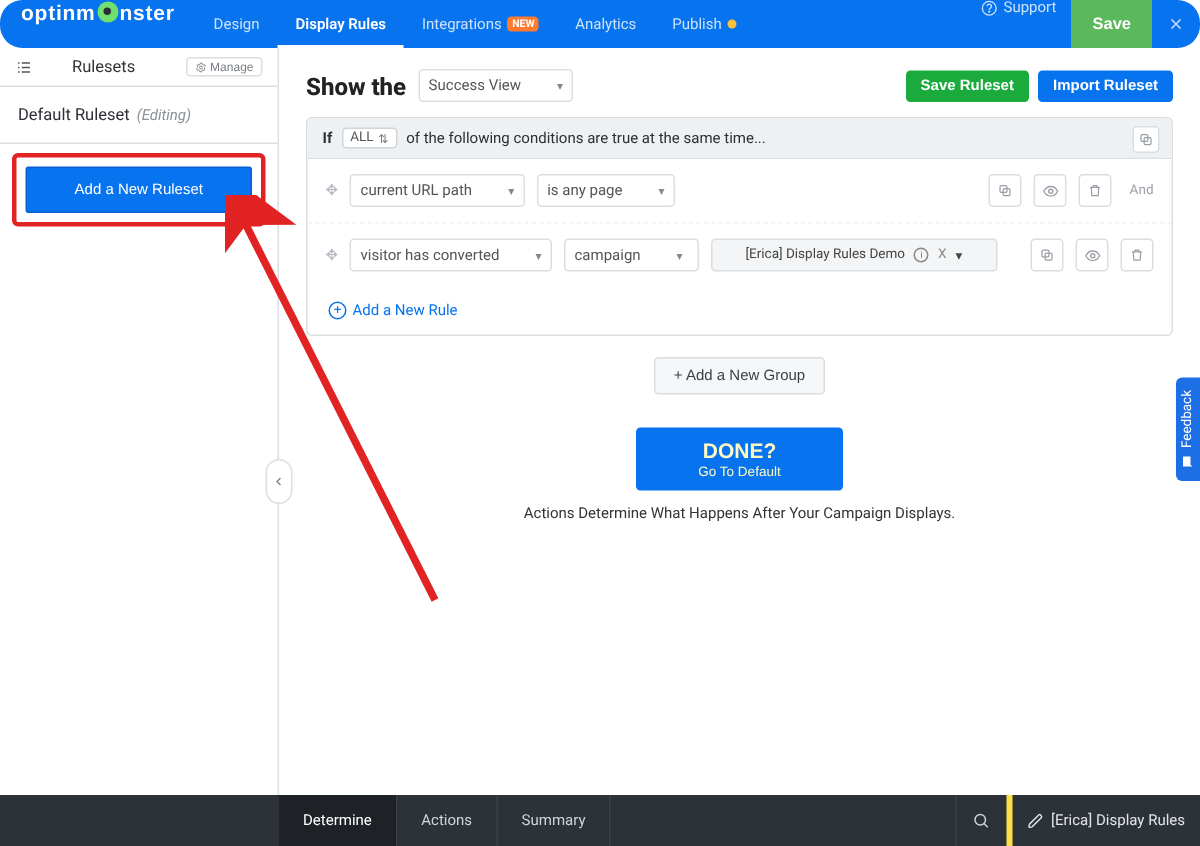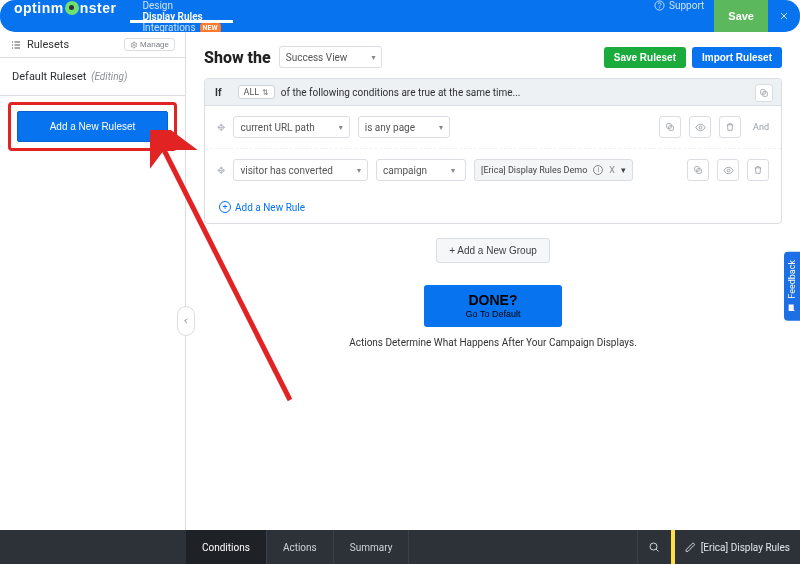--- a/index.html
+++ b/index.html
@@ -17,37 +17,37 @@
   }
   *{box-sizing:border-box;}
   html,body{margin:0;padding:0;height:100%;width:100%;font-family:-apple-system,BlinkMacSystemFont,"Segoe UI",Roboto,Arial,sans-serif;font-size:12px;color:#2c2f33;background:#fff;}
   body{width:800px;height:564px;overflow:hidden;position:relative;}
 
   
   .topbar{height:var(--navbar-h);background:var(--blue);display:flex;align-items:flex-start;color:#fff;border-radius:15px;}
   .logo{display:flex;align-items:center;padding:0 14px;font-weight:800;font-size:14px;letter-spacing:.5px;font-family:Arial,sans-serif;}
   .logo .eye{display:inline-block;width:14px;height:14px;border-radius:50%;background:#6fe06f;margin:0 1px;position:relative;}
   .logo .eye::after{content:"";position:absolute;width:5px;height:5px;background:#2c2f33;border-radius:50%;left:4px;top:4px;}
-  .nav{display:flex;height:100%;flex-direction:column;}
+  .nav{display:flex;height:100%;}
   .nav-item{display:flex;align-items:center;padding:0 12px;font-size:10px;color:#cde2fb;cursor:pointer;position:relative;}
   .nav-item.active{color:#fff;font-weight:600;}
   .nav-item.active::after{content:"";position:absolute;left:0;right:0;bottom:-1px;height:3px;background:#fff;}
   .badge-new{background:#ff7a2f;color:#fff;font-size:7px;font-weight:700;border-radius:3px;padding:1px 3px;margin-left:4px;}
   .dot{width:6px;height:6px;border-radius:50%;background:#ffbf3c;margin-left:4px;}
   .topbar .spacer{flex:1;}
   .support{display:flex;align-items:center;font-size:10px;color:#cde2fb;padding:0 10px;cursor:pointer;}
   .support svg{margin-right:4px;}
   .save-btn{background:var(--green);color:#fff;border:none;height:100%;padding:0 14px;font-size:11px;font-weight:600;cursor:pointer;}
   .close-btn{width:32px;height:100%;display:flex;align-items:center;justify-content:center;color:#cde2fb;cursor:pointer;}
 
   
   .layout{display:flex;height:calc(100% - var(--navbar-h) - var(--footer-h));position:relative;}
   .sidebar{width:var(--sidebar-w);border-right:1px solid var(--border);background:#fff;}
   .side-head{display:flex;align-items:center;justify-content:space-between;padding:6px 10px;border-bottom:1px solid var(--border);}
-  .side-head .ttl{display:flex;align-items:center;font-size:11px;color:#333;}
+  .side-head .ttl{display:flex;align-items:center;font-size:11px;color:#333;gap:21px;}
   .side-head .ttl svg{margin-right:5px;}
   .manage-btn{border:1px solid var(--border);background:#fff;font-size:8px;color:#7a7f85;border-radius:3px;padding:1px 5px;cursor:pointer;display:flex;align-items:center;}
   .manage-btn svg{margin-right:2px;}
   .ruleset-item{padding:12px 12px;font-size:11px;border-bottom:1px solid var(--border);}
   .ruleset-item .edit{font-style:italic;color:#8a8f95;font-size:10px;margin-left:2px;}
   .highlight-box{margin:6px 8px;border:3px solid #e22323;border-radius:4px;padding:6px;}
   .add-ruleset{width:100%;background:var(--blue);color:#fff;border:1px solid var(--blue-dark);font-size:10px;font-weight:500;padding:9px 0;cursor:pointer;border-radius:2px;}
 
   .collapse-handle{position:absolute;left:calc(var(--sidebar-w) - 9px);top:274px;width:18px;height:30px;border:1px solid var(--border);border-radius:9px;background:#fff;display:flex;align-items:center;justify-content:center;color:#888;cursor:pointer;z-index:5;}
 
@@ -59,43 +59,43 @@
   .page-title h2{margin:0;font-size:16px;font-weight:800;color:#222;margin-right:8px;}
   .dd{border:1px solid var(--border);background:#fff;border-radius:3px;height:22px;padding:0 6px;display:flex;align-items:center;font-size:10px;color:#555;cursor:pointer;gap:16px;}
   .dd .caret{margin-left:8px;color:#888;font-size:8px;}
   .head-actions{display:flex;gap:6px;}
   .btn{border:none;border-radius:3px;font-size:10px;font-weight:600;padding:5px 10px;cursor:pointer;color:#fff;}
   .btn.green{background:var(--green-dark);}
   .btn.blue{background:var(--blue);}
 
   .rules-panel{border:1px solid var(--border);border-radius:4px;background:#fff;}
   .if-bar{background:#eef1f4;padding:6px 10px;display:flex;align-items:center;font-size:10px;border-bottom:1px solid var(--border);position:relative;border-radius:4px 4px 0 0;}
-  .if-bar strong{margin-right:16px;font-weight:700;}
+  .if-bar strong{margin-right:6px;font-weight:700;}
   .chip{border:1px solid #cfd4d9;background:#fff;border-radius:3px;padding:1px 5px;font-size:9px;color:#555;display:inline-flex;align-items:center;margin-right:6px;}
   .chip .sw{margin-left:3px;font-size:8px;color:#777;}
   .copy-ic{position:absolute;right:8px;top:5px;width:18px;height:18px;border:1px solid var(--border);border-radius:3px;display:flex;align-items:center;justify-content:center;color:#9aa0a6;cursor:pointer;background:#fff;}
 
   .rule-row{display:flex;align-items:center;padding:10px 12px;gap:8px;}
   .rule-row + .rule-row{border-top:1px dashed #eef1f4;}
   .drag{color:#b6bbc1;font-size:10px;cursor:grab;}
   .dd.wide{min-width:110px;}
   .dd.med{min-width:90px;}
-  .token{border:1px solid var(--border);background:#f3f5f7;border-radius:3px;height:22px;display:flex;align-items:center;padding:0 6px;font-size:9px;color:#444;gap:6px;}
+  .token{border:1px solid var(--border);background:#f3f5f7;border-radius:3px;height:22px;display:flex;align-items:center;padding:0 22px;font-size:9px;color:#444;gap:6px;}
   .token .dot-i{width:10px;height:10px;border-radius:50%;border:1px solid #888;display:inline-flex;align-items:center;justify-content:center;font-size:7px;color:#888;}
   .token .rm{color:#888;font-size:9px;cursor:pointer;}
   .row-spacer{flex:1;}
   .iconbtn{width:22px;height:22px;border:1px solid var(--border);border-radius:3px;background:#fff;display:flex;align-items:center;justify-content:center;color:#9aa0a6;cursor:pointer;}
   .and-label{font-size:9px;color:#9aa0a6;margin-left:4px;}
 
   .add-rule{padding:10px 14px;color:var(--blue);font-size:10px;cursor:pointer;display:flex;align-items:center;gap:4px;}
   .add-rule .plus{width:12px;height:12px;border:1px solid var(--blue);border-radius:50%;display:inline-flex;align-items:center;justify-content:center;font-size:9px;}
 
   .add-group{display:block;margin:14px auto 0;border:1px solid var(--border);background:var(--light);color:#3a3f45;font-size:10px;padding:6px 12px;border-radius:3px;cursor:pointer;}
 
-  .done-btn{display:block;margin:22px auto 0;background:var(--blue);color:#000000;border:none;border-radius:3px;padding:8px 42px;text-align:center;cursor:pointer;}
+  .done-btn{display:block;margin:22px auto 0;background:var(--blue);color:#fef9c3;border:none;border-radius:3px;padding:8px 42px;text-align:center;cursor:pointer;}
   .done-btn .big{font-size:14px;font-weight:800;display:block;line-height:1;}
   .done-btn .sub{font-size:9px;display:block;margin-top:2px;}
   .caption{text-align:center;font-size:10px;color:#333;margin-top:10px;}
 
   
   .footer{height:var(--footer-h);background:var(--darkbar);display:flex;align-items:stretch;color:#cfd4d9;font-size:10px;}
   .footer .left-gap{width:var(--sidebar-w);}
   .footer .ftab{padding:0 16px;display:flex;align-items:center;cursor:pointer;border-right:1px solid #3b4148;}
   .footer .ftab.active{background:#1e2227;color:#fff;}
   .footer .fspacer{flex:1;}
@@ -291,21 +291,21 @@
         <span class="big">DONE?</span>
         <span class="sub">Go To Default</span>
       </button>
       <div class="caption">Actions Determine What Happens After Your Campaign Displays.</div>
     </div>
   </main>
 </div>
 
 <div class="footer">
   <div class="left-gap"></div>
-  <div class="ftab active">Conditions</div>
+  <div class="ftab active">Determine</div>
   <div class="ftab">Actions</div>
   <div class="ftab">Summary</div>
   <div class="fspacer"></div>
   <div class="ficon">
     <svg width="12" height="12" viewBox="0 0 24 24" fill="none" stroke="currentColor" stroke-width="2">
         <circle cx="11" cy="11" r="7"></circle>
         <path d="M21 21l-5-5"></path>
       </svg>
   </div>
   <div class="campaign">

